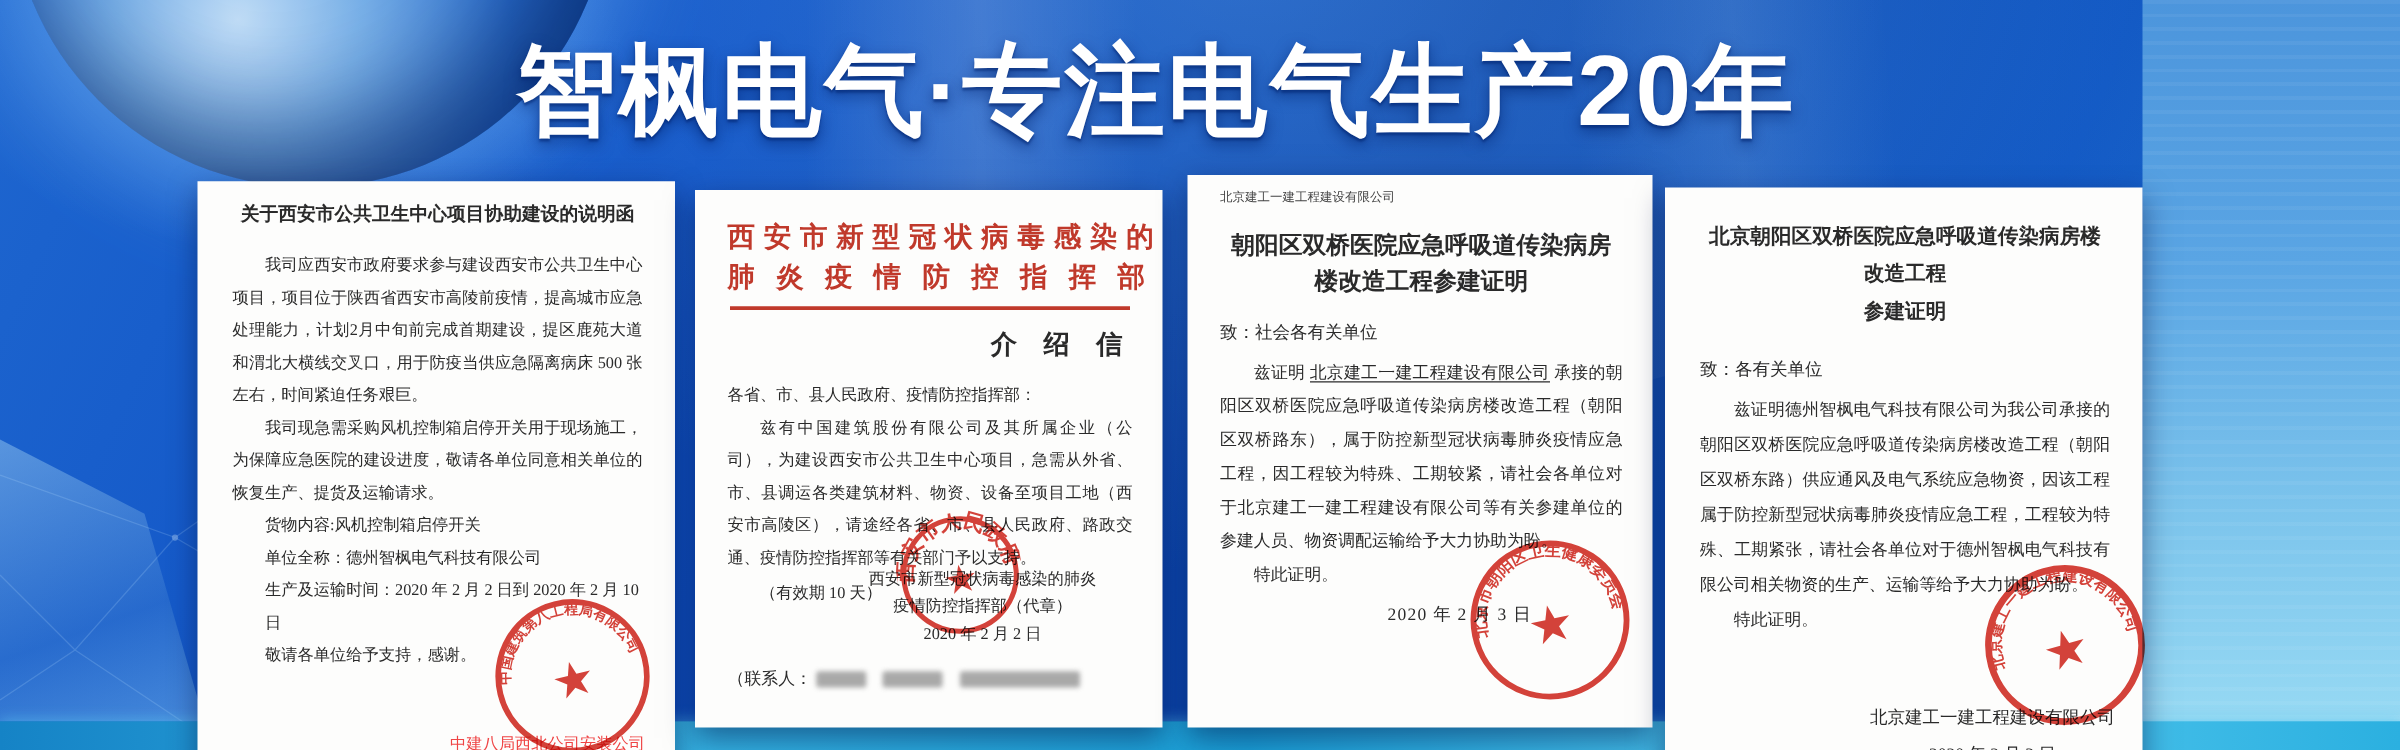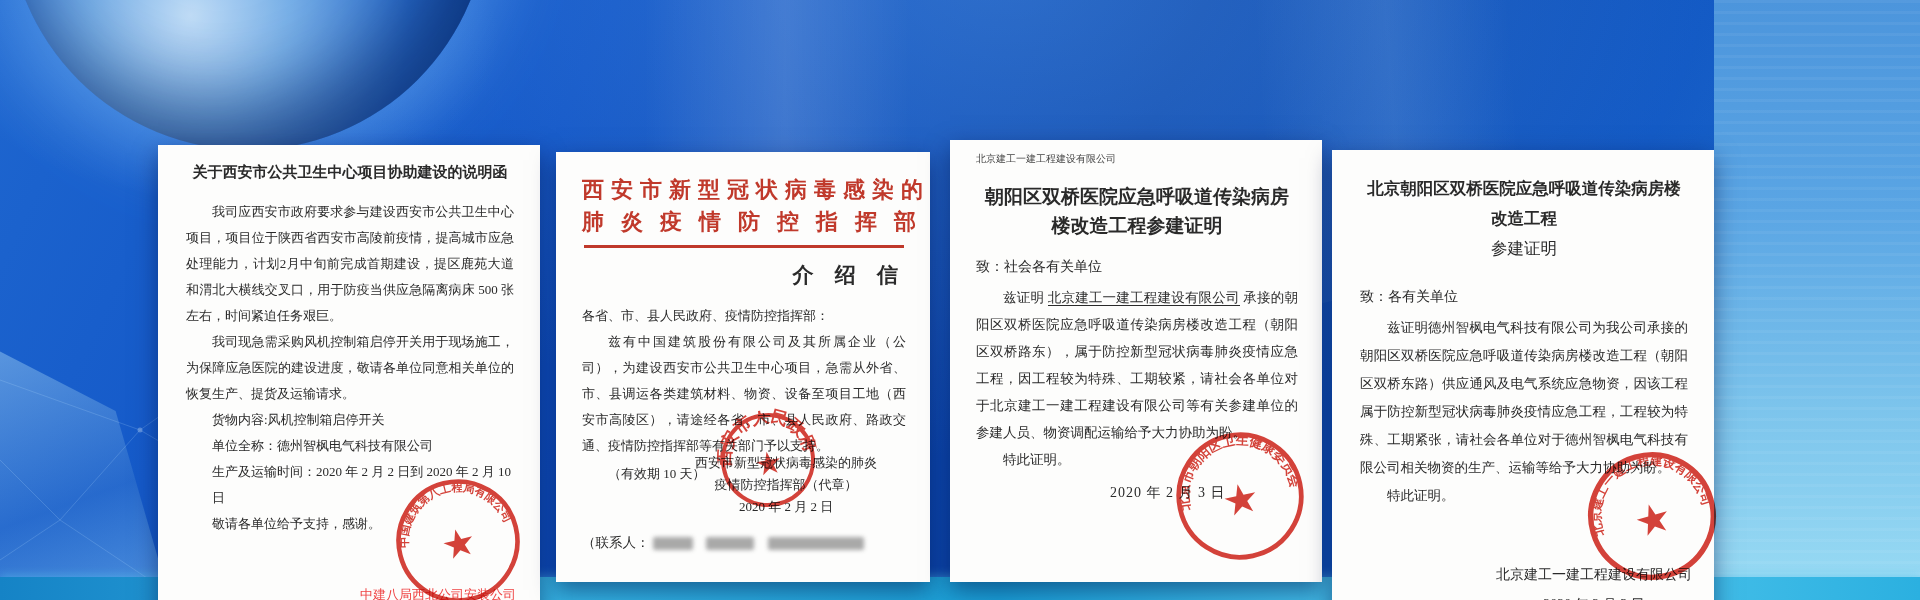--- a/index.html
+++ b/index.html
@@ -80,21 +80,21 @@
   .doc-3 { left:950px; top:140px; width:372px; height:442px; padding:12px 24px 10px 26px; }
   .doc-3 .org-header { font-size:10px; line-height:14px; color:#444; }
   .doc-3 .doc-title { text-align:center; font-weight:bold; font-size:19px; line-height:29px; margin:16px 4px 14px 4px; }
   .doc-3 .salutation { font-size:14px; margin-bottom:4px; }
   .doc-3 p { font-size:13.5px; line-height:27px; }
   .doc-3 .company-underline { border-bottom:1px solid #2a2a2a; }
   .doc-3 .date-line { position:absolute; left:160px; top:340px; font-size:14px; letter-spacing:1px; }
   
   .doc-4 { left:1332px; top:150px; width:382px; height:528px; padding:24px 26px 10px 28px; }
   .doc-4 .doc-title { text-align:center; font-weight:bold; font-size:16.5px; line-height:30px; }
-  .doc-4 .doc-title-2 { text-align:center; font-weight:normal; font-size:16.5px; line-height:30px; margin-bottom:20px; }
+  .doc-4 .doc-title-2 { text-align:center; font-weight:bold; font-size:16.5px; line-height:30px; margin-bottom:20px; }
   .doc-4 .salutation { font-size:14px; margin-bottom:4px; }
   .doc-4 p { font-size:13.5px; line-height:28px; }
   .doc-4 .sign-block { position:absolute; right:22px; bottom:58px; text-align:center; line-height:30px; font-size:14px; }
   
   .stamp { position:absolute; mix-blend-mode:multiply; opacity:.88; }
   .stamp-1 { left:234px; top:330px; width:132px; height:132px; transform:rotate(-14deg); }
   .stamp-2 { left:162px; top:258px; width:100px; height:100px; transform:rotate(-10deg); }
   .stamp-3 { left:222px; top:288px; width:136px; height:136px; transform:rotate(-12deg); }
   .stamp-4 { left:252px; top:298px; width:136px; height:136px; transform:rotate(-16deg); }
 </style>
@@ -112,20 +112,21 @@
     <g stroke="rgba(190,225,255,0.35)" stroke-width="1" fill="none">
       <path d="M0,80 L140,130 L60,220 L0,260 M140,130 L260,200 L180,300 M60,220 L180,300 M260,200 L380,260 L300,300 M140,130 L240,60 L380,120 L260,200 M380,120 L500,200 L380,260 M0,160 L60,220"></path>
       <circle cx="140" cy="130" r="2.5" fill="rgba(220,240,255,0.6)" stroke="none"></circle>
       <circle cx="260" cy="200" r="2.5" fill="rgba(220,240,255,0.6)" stroke="none"></circle>
       <circle cx="380" cy="120" r="2.5" fill="rgba(220,240,255,0.6)" stroke="none"></circle>
     </g>
   </svg>
   <div class="right-panel"></div>
   <div class="bottom-band"></div>
 
+  <div class="banner-title">智枫电气·专注电气生产20年</div>
 
   <div class="doc doc-1">
     <div class="doc-title">关于西安市公共卫生中心项目协助建设的说明函</div>
     <p class="indent">我司应西安市政府要求参与建设西安市公共卫生中心项目，项目位于陕西省西安市高陵前疫情，提高城市应急处理能力，计划2月中旬前完成首期建设，提区鹿苑大道和渭北大横线交叉口，用于防疫当供应急隔离病床 500 张左右，时间紧迫任务艰巨。</p>
     <p class="indent">我司现急需采购风机控制箱启停开关用于现场施工，为保障应急医院的建设进度，敬请各单位同意相关单位的恢复生产、提货及运输请求。</p>
     <div class="items">
       <div>货物内容:风机控制箱启停开关</div>
       <div>单位全称：德州智枫电气科技有限公司</div>
       <div>生产及运输时间：2020 年 2 月 2 日到 2020 年 2 月 10 日</div>
       <div>敬请各单位给予支持，感谢。</div>

